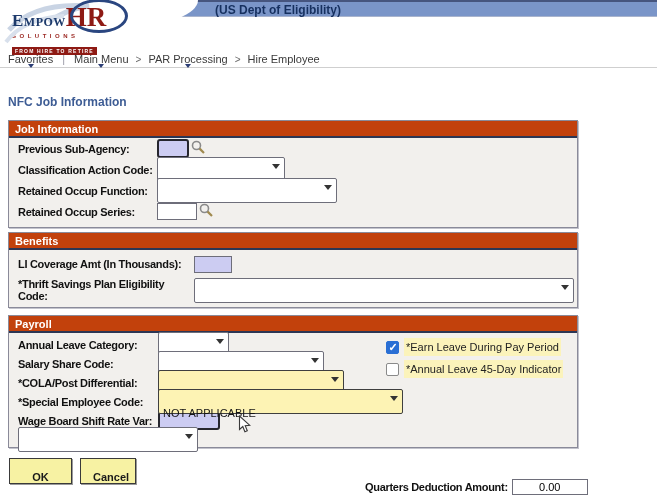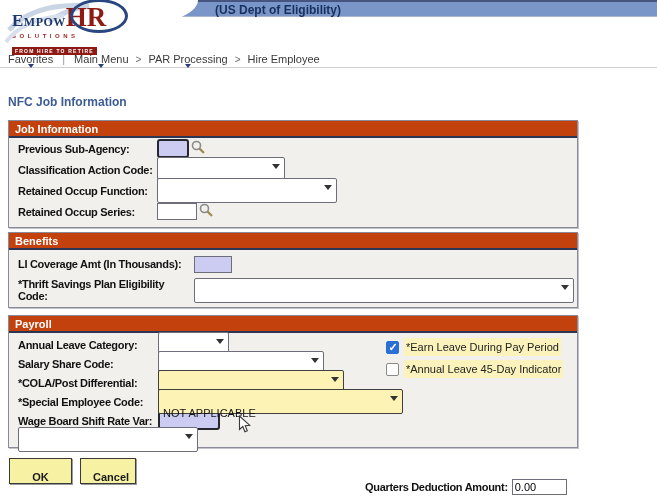--- a/index.html
+++ b/index.html
@@ -82,21 +82,21 @@
   .cbrow-2{top:44px;}
   .checkbox{width:13px;height:13px;box-sizing:border-box;border:1px solid #8a8a8a;border-radius:2px;
             background:#fff;position:relative;flex-shrink:0;}
   .checkbox.checked{background:#2a6fd4;border-color:#2a6fd4;}
   .checkbox.checked::after{content:"\2713";position:absolute;left:1.5px;top:-1px;color:#fff;
                            font-size:11px;font-weight:bold;}
   .cblabel{margin-left:5px;background:#fbf3bb;padding:3px 2px;font-size:11px;color:#222;white-space:nowrap;}
 
   .qa-row{position:absolute;left:356px;top:117px;display:flex;align-items:center;height:16px;margin-top:46px;}
   .qa-label{font-size:11px;font-weight:bold;color:#111;letter-spacing:-0.3px;margin-right:4px;white-space:nowrap;}
-  .qa-input{width:55px;height:16px;text-align:left;background:#fff;}
+  .qa-input{width:76px;height:16px;text-align:center;background:#fff;}
 
   
   .btn{position:absolute;top:458px;height:17px;background:#f7f2a3;border:1px solid #3a3a3a;
        font-family:"Liberation Sans",sans-serif;font-size:11px;font-weight:bold;color:#1a1a1a;
        padding:12px;box-shadow:1px 1px 0 #9a9a9a;}
   #btn-ok{left:9px;width:63px;}
   #btn-cancel{left:80px;width:56px;}
 
   .cursor{position:absolute;left:238px;top:415px;}
 </style>

